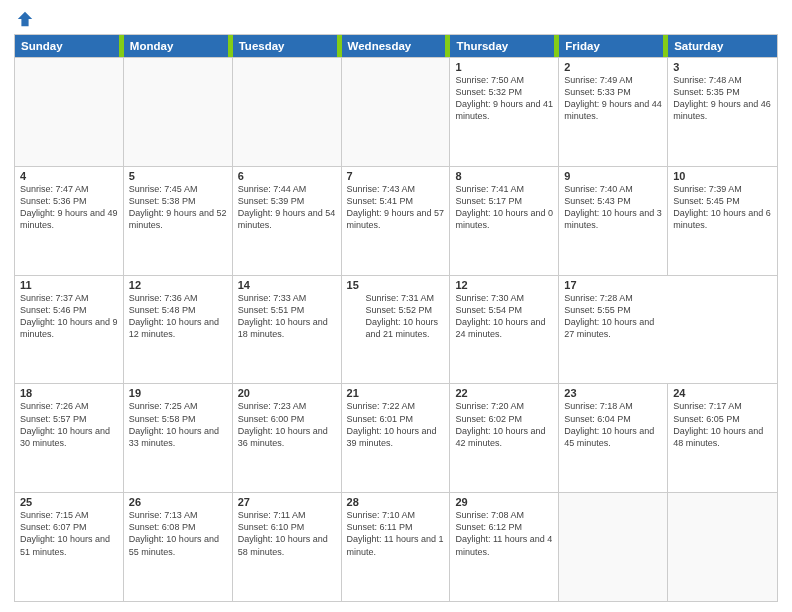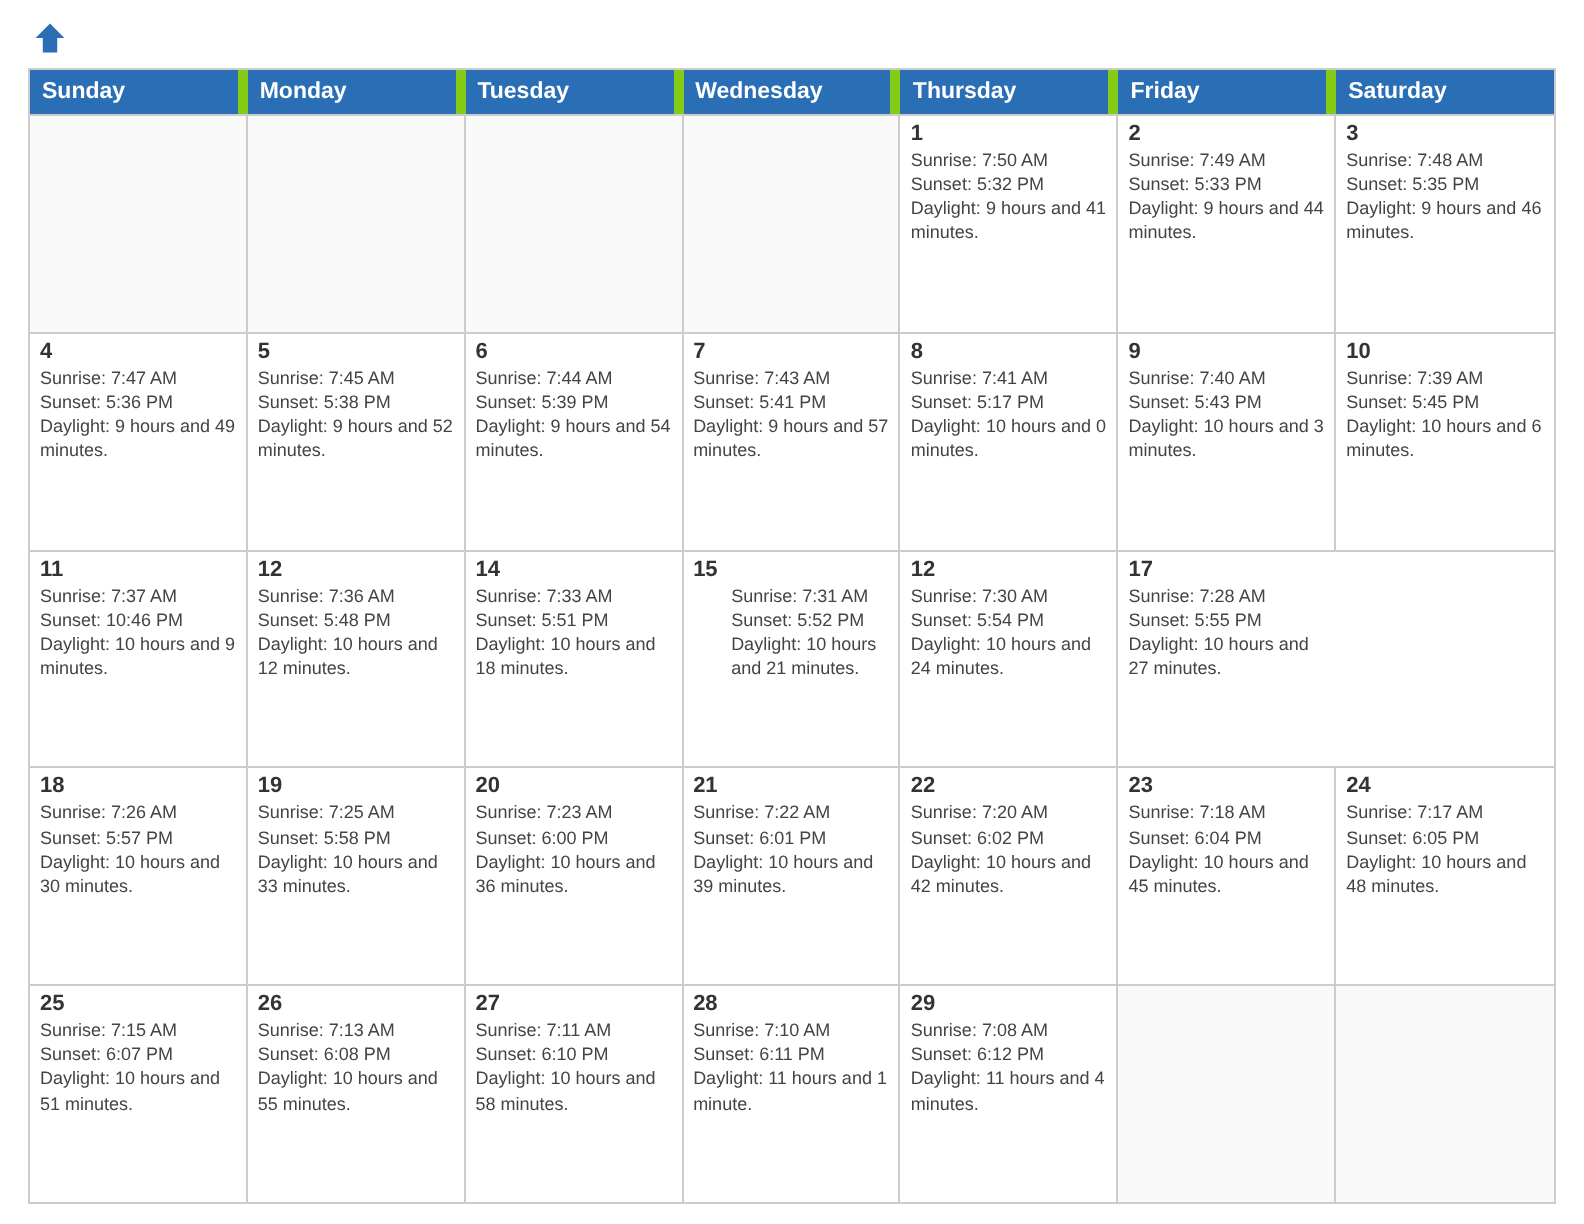--- a/index.html
+++ b/index.html
@@ -210,21 +210,21 @@
             <span class="day-num">10</span>
             <div class="cell-info" style="white-space: pre-line;">Sunrise: 7:39 AM
 Sunset: 5:45 PM
 Daylight: 10 hours and 6 minutes.</div>
           </div>
         </div>
         <div class="cal-row">
           <div class="cal-cell">
             <span class="day-num">11</span>
             <div class="cell-info" style="white-space: pre-line;">Sunrise: 7:37 AM
-Sunset: 10:46 PM
+Sunset: 5:46 PM
 Daylight: 10 hours and 9 minutes.</div>
           </div>
           <div class="cal-cell">
             <span class="day-num">12</span>
             <div class="cell-info" style="white-space: pre-line;">Sunrise: 7:36 AM
 Sunset: 5:48 PM
 Daylight: 10 hours and 12 minutes.</div>
           </div>
           <div class="cal-cell">
             <span class="day-num">14</span>

